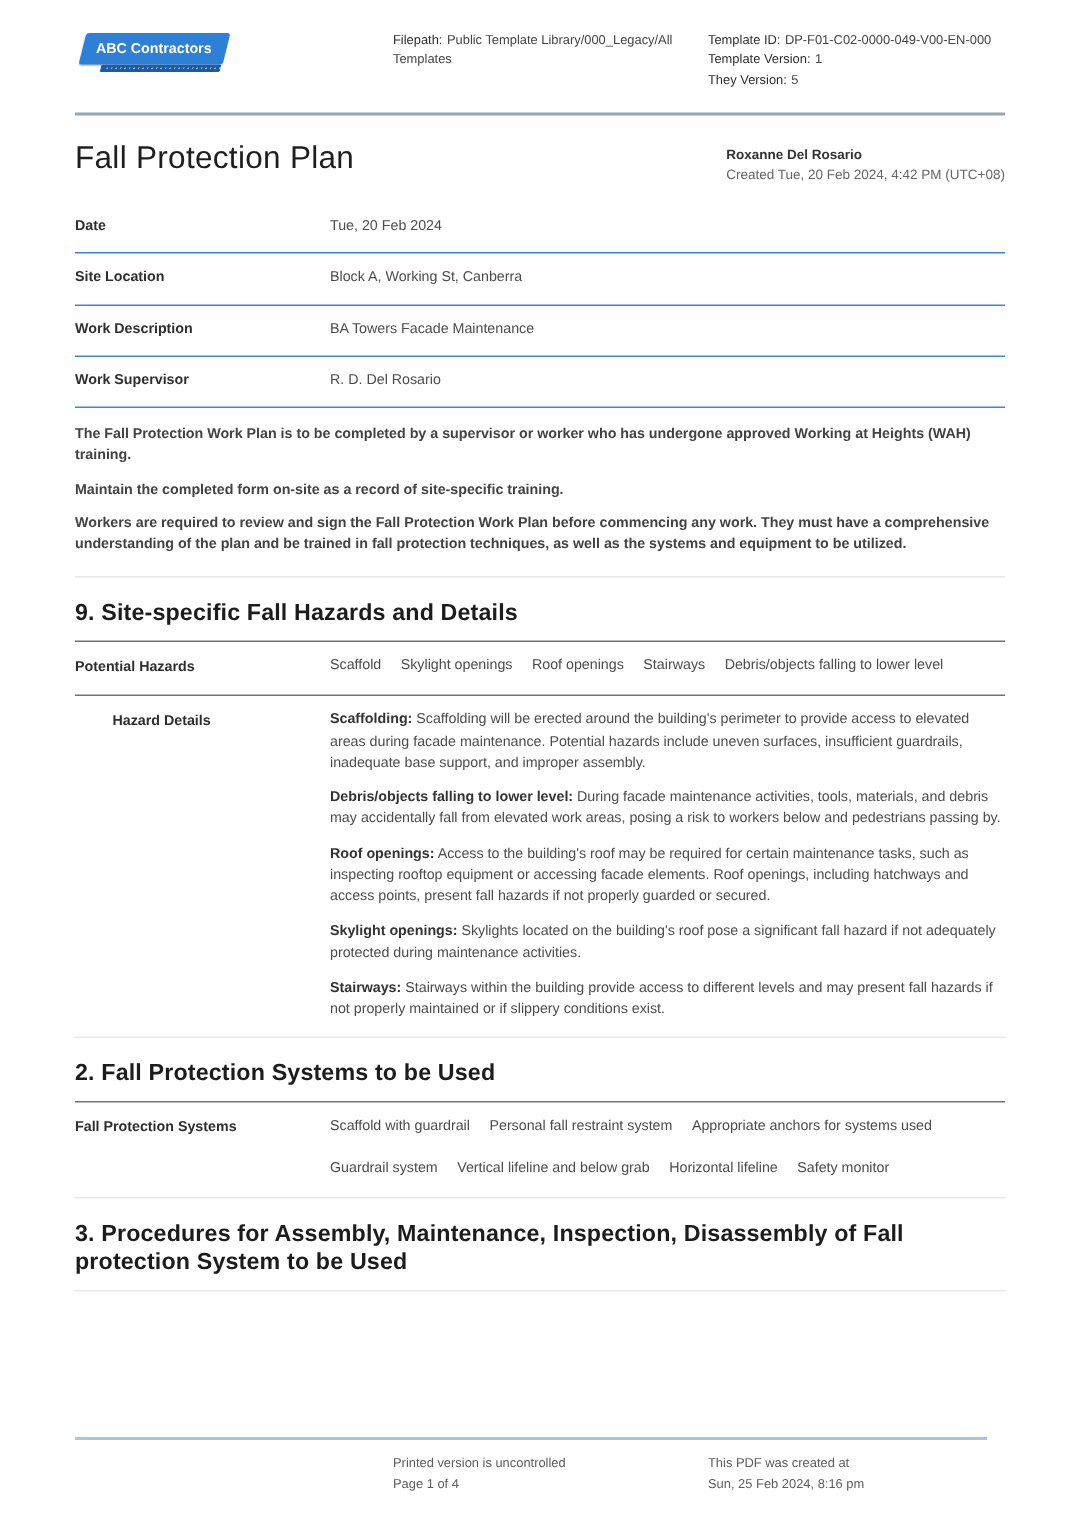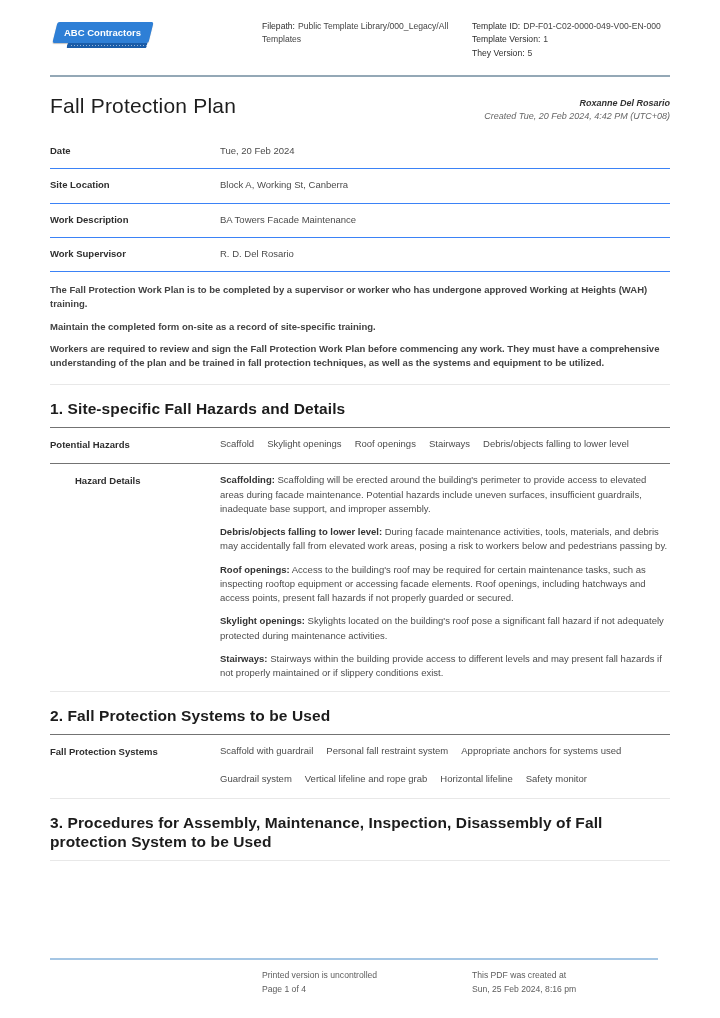--- a/index.html
+++ b/index.html
@@ -29,21 +29,21 @@
     background-size:100% 1px; background-repeat:no-repeat; background-position:4px 2px;
   }
   .meta-line { font-size:8.6px; line-height:1.55; color:#444; }
   .meta-line .b { font-weight:normal; color:#2d2d2d; margin-right:3px; }
   .filepath-block { max-width:195px; }
   .header-rule { height:2px; background:var(--rule-gray,#94a8b6); margin-top:15px; }
 
   
   .title-row { display:flex; justify-content:space-between; align-items:flex-start; margin-top:17px; }
   .doc-title { font-size:21px; font-weight:400; color:#1e1e1e; letter-spacing:.2px; }
-  .title-meta { text-align:right; padding-top:3px;font-style:italic; }
+  .title-meta { padding-top:3px; }
   .author { font-size:9px; font-weight:bold; color:#333; line-height:1.5; }
   .created { font-size:9px; color:#666; line-height:1.4; }
 
   
   .info-table { margin-top:12px; }
   .row { display:flex; padding:9px 0 10px 0; border-bottom:1px solid #3b82f6; }
   .row .lbl { width:170px; flex:0 0 170px; font-weight:bold; color:#2e2e2e; font-size:9.5px; line-height:1.5; }
   .row .val { flex:1; color:#4c4c4c; font-size:9.5px; line-height:1.5; }
   .lbl.indent { padding-left:25px; }
 
@@ -129,21 +129,21 @@
       <div class="val">R. D. Del Rosario</div>
     </div>
   </div>
 
   <div class="notes">
     <p>The Fall Protection Work Plan is to be completed by a supervisor or worker who has undergone approved Working at Heights (WAH) training.</p>
     <p>Maintain the completed form on-site as a record of site-specific training.</p>
     <p>Workers are required to review and sign the Fall Protection Work Plan before commencing any work. They must have a comprehensive understanding of the plan and be trained in fall protection techniques, as well as the systems and equipment to be utilized.</p>
   </div>
 
-  <h2 class="sec-heading">1. Site-specific Fall Hazards and Details</h2>
+  <h2 class="sec-heading">9. Site-specific Fall Hazards and Details</h2>
   <div class="sec-row">
     <div class="lbl">Potential Hazards</div>
     <div class="val opt-line">
         <span>Scaffold</span>
         <span>Skylight openings</span>
         <span>Roof openings</span>
         <span>Stairways</span>
         <span>Debris/objects falling to lower level</span>
       </div>
   </div>
@@ -162,21 +162,21 @@
   <div class="sec-row">
     <div class="lbl">Fall Protection Systems</div>
     <div class="val">
       <div class="opt-line">
           <span>Scaffold with guardrail</span>
           <span>Personal fall restraint system</span>
           <span>Appropriate anchors for systems used</span>
         </div>
       <div class="opt-line">
           <span>Guardrail system</span>
-          <span>Vertical lifeline and rope grab</span>
+          <span>Vertical lifeline and below grab</span>
           <span>Horizontal lifeline</span>
           <span>Safety monitor</span>
         </div>
     </div>
   </div>
 
   <h2 class="sec-heading">3. Procedures for Assembly, Maintenance, Inspection, Disassembly of Fall protection System to be Used</h2>
   <div class="trailing-rule"></div>
 
   <div class="footer">

